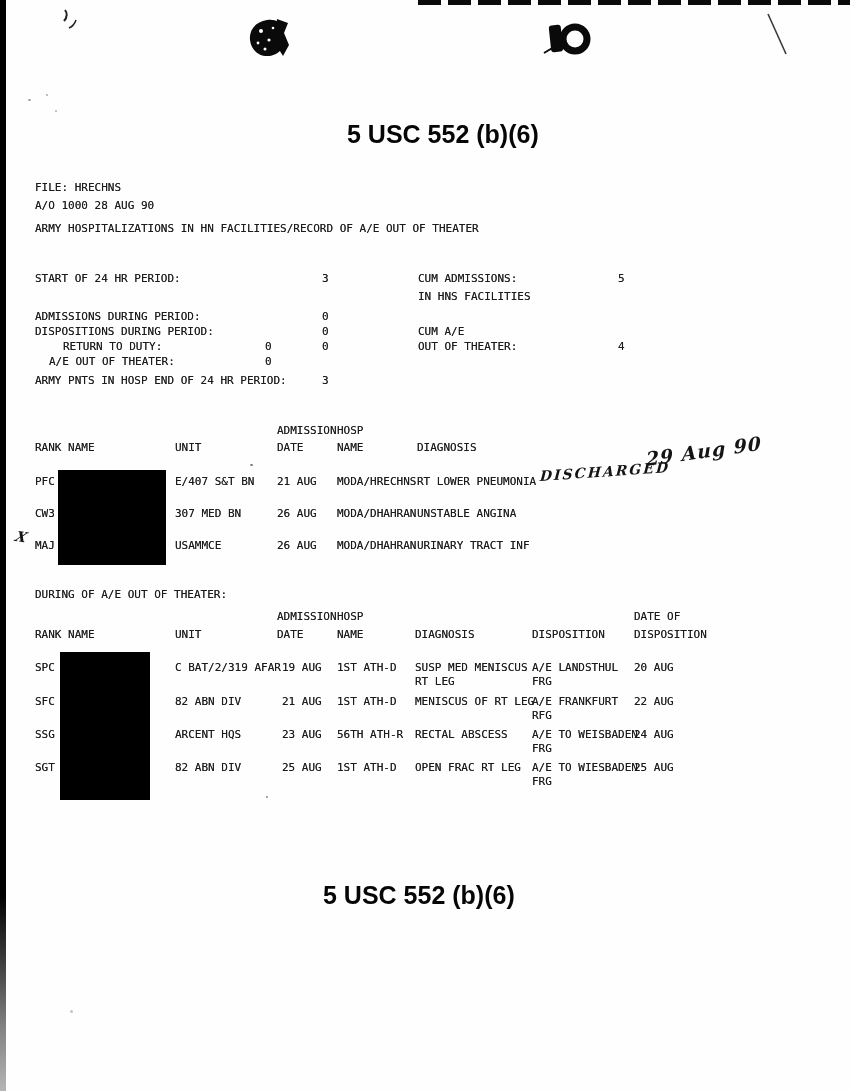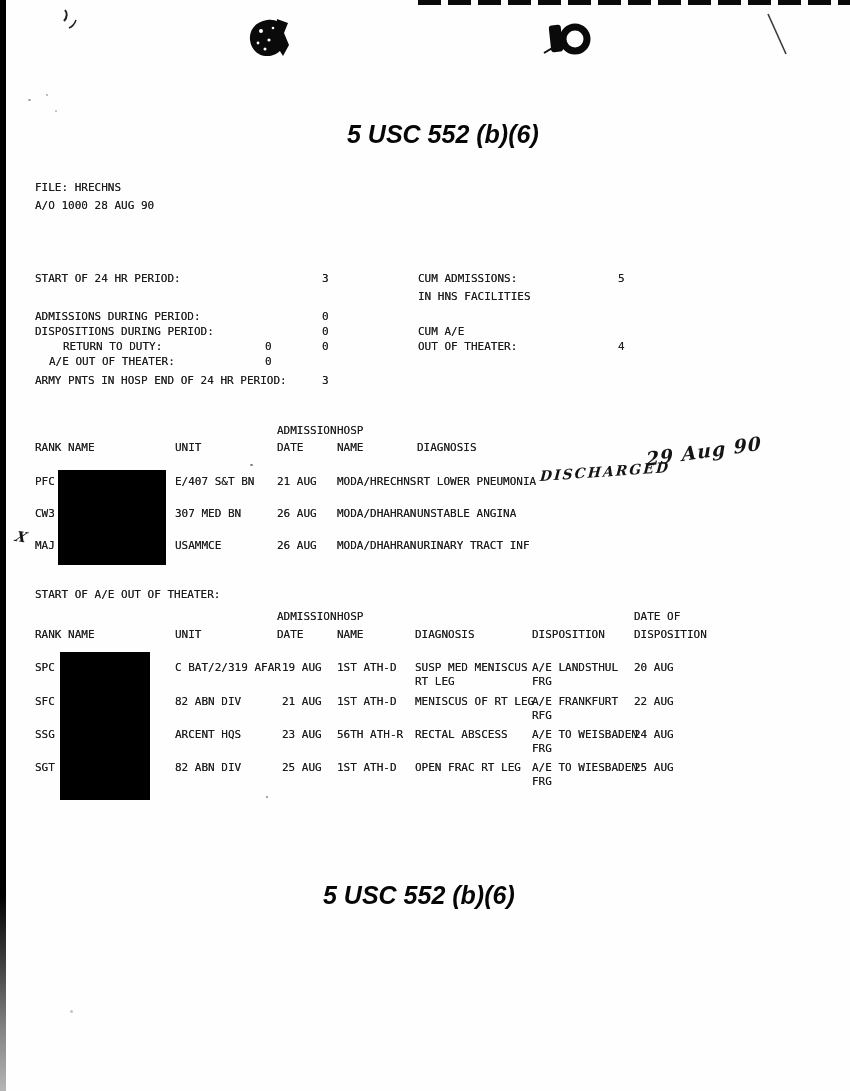--- a/index.html
+++ b/index.html
@@ -1,21 +1,21 @@
 <!DOCTYPE html>
 <html><head>
 <meta charset="utf-8">
 <style>
   html,body{margin:0;padding:0;background:#ffffff;}
   .page{position:relative;width:850px;height:1091px;background:#fefefe;overflow:hidden;
         font-family:"DejaVu Sans Mono",monospace;}
   .t{position:absolute;white-space:pre;font-size:11px;line-height:14px;color:#1b1b1b;
      text-shadow:0 0 0.5px rgba(30,30,30,.7);}
   .stamp{position:absolute;font-family:"Liberation Sans","DejaVu Sans",sans-serif;
-         font-weight:bold;font-size:25px;color:#060606;white-space:pre;font-style:italic;}
+         font-weight:bold;font-size:25px;color:#060606;white-space:pre;}
   .hw{position:absolute;font-family:"DejaVu Serif",serif;font-style:italic;color:#141414;
       transform-origin:left center;white-space:pre;}
   .redaction{position:absolute;background:#000;}
   .edge-strip{position:absolute;left:0;top:0;width:6px;height:1091px;
       background:linear-gradient(180deg,#000 0%,#000 82%,#3c3c3c 88%,#808080 94%,#b5b5b5 100%);}
   .top-dashes{position:absolute;left:418px;top:0;width:432px;height:5px;
       background:repeating-linear-gradient(90deg,#0b0b0b 0 23px,transparent 23px 30px);}
   .speck{position:absolute;border-radius:50%;}
   svg{position:absolute;overflow:visible;}
 </style>
@@ -57,20 +57,21 @@
   <div class="speck" style="left:55px;top:110px;width:2px;height:2px;background:#b0b0b0;"></div>
   <div class="speck" style="left:250px;top:464px;width:3px;height:2px;background:#777;"></div>
   <div class="speck" style="left:266px;top:796px;width:2px;height:2px;background:#888;"></div>
   <div class="speck" style="left:70px;top:1010px;width:3px;height:3px;background:#c4c4c4;"></div>
 
   <div class="stamp" style="left:347px;top:120px">5 USC 552 (b)(6)</div>
   <div class="stamp" style="left:323px;top:881px">5 USC 552 (b)(6)</div>
 
   <span class="t" style="left:35px;top:181px">FILE: HRECHNS</span>
   <span class="t" style="left:35px;top:199px">A/O 1000 28 AUG 90</span>
+  <span class="t" style="left:35px;top:222px">ARMY HOSPITALIZATIONS IN HN FACILITIES/RECORD OF A/E OUT OF THEATER</span>
 
   <span class="t" style="left:35px;top:272px">START OF 24 HR PERIOD:</span>
   <span class="t" style="left:322px;top:272px">3</span>
   <span class="t" style="left:418px;top:272px">CUM ADMISSIONS:</span>
   <span class="t" style="left:618px;top:272px">5</span>
   <span class="t" style="left:418px;top:290px">IN HNS FACILITIES</span>
 
   <span class="t" style="left:35px;top:310px">ADMISSIONS DURING PERIOD:</span>
   <span class="t" style="left:322px;top:310px">0</span>
 
@@ -115,21 +116,21 @@
   <span class="t" style="left:35px;top:539px">MAJ</span>
   <span class="t" style="left:175px;top:539px">USAMMCE</span>
   <span class="t" style="left:277px;top:539px">26 AUG</span>
   <span class="t" style="left:337px;top:539px">MODA/DHAHRAN</span>
   <span class="t" style="left:417px;top:539px">URINARY TRACT INF</span>
 
   <span class="hw" style="left:540px;top:468px;font-size:14px;letter-spacing:2px;font-weight:600;transform:rotate(-4deg) skewX(-8deg)">DISCHARGED</span>
   <span class="hw" style="left:646px;top:448px;font-size:19px;letter-spacing:1px;font-weight:600;transform:rotate(-8deg) skewX(-6deg)">29 Aug 90</span>
   <span class="hw" style="left:16px;top:528px;font-size:14px;font-weight:600;transform:rotate(8deg) skewX(-12deg)">X</span>
 
-  <span class="t" style="left:35px;top:588px">START OF A/E OUT OF THEATER:</span>
+  <span class="t" style="left:35px;top:588px">DURING OF A/E OUT OF THEATER:</span>
   <span class="t" style="left:277px;top:610px">ADMISSION</span>
   <span class="t" style="left:337px;top:610px">HOSP</span>
   <span class="t" style="left:634px;top:610px">DATE OF</span>
   <span class="t" style="left:35px;top:628px">RANK NAME</span>
   <span class="t" style="left:175px;top:628px">UNIT</span>
   <span class="t" style="left:277px;top:628px">DATE</span>
   <span class="t" style="left:337px;top:628px">NAME</span>
   <span class="t" style="left:415px;top:628px">DIAGNOSIS</span>
   <span class="t" style="left:532px;top:628px">DISPOSITION</span>
   <span class="t" style="left:634px;top:628px">DISPOSITION</span>

